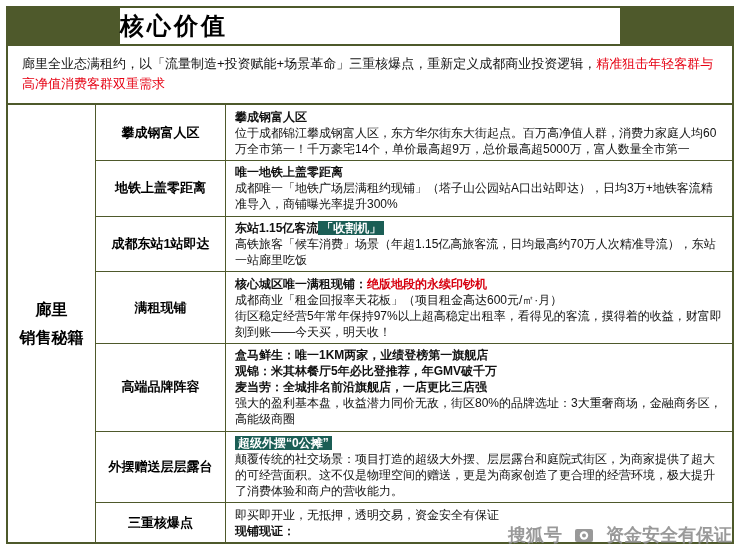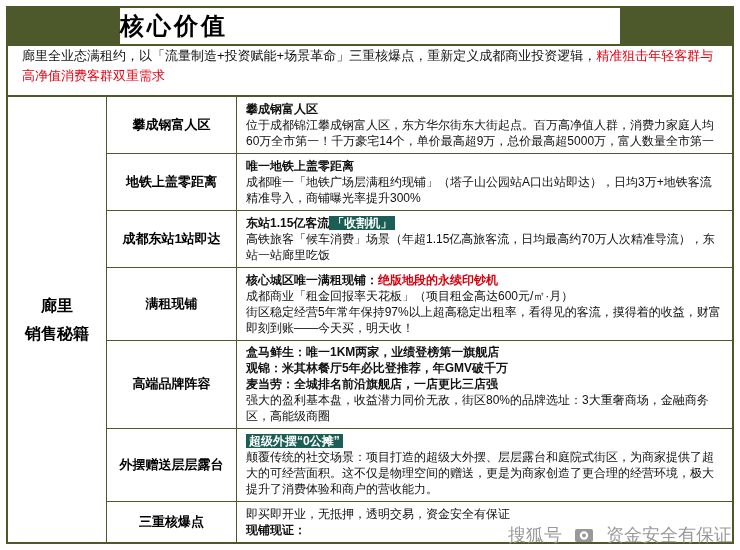--- a/index.html
+++ b/index.html
@@ -14,41 +14,41 @@
     width:740px;height:550px;background:#fff;position:relative;overflow:hidden;
     font-family:"Liberation Sans", sans-serif;color:#111;
   }
   .page{position:absolute;inset:6px;border:2px solid var(--olive);display:flex;flex-direction:column;background:#fff;}
   
   .header{display:flex;height:38px;flex:none;border-bottom:2px solid var(--olive);}
   .header .accent{width:112px;flex:none;background:var(--olive);}
   .header .title-wrap{flex:1;display:flex;align-items:center;justify-content:flex-start;}
   .page-title{font-size:24px;font-weight:bold;letter-spacing:3px;color:#000;}
   
-  .intro{flex:none;padding:0 12px 9px 14px;font-size:13px;line-height:1.55;border-bottom:2px solid var(--olive);}
+  .intro{flex:none;padding:8px 12px 9px 14px;font-size:13px;line-height:1.55;border-bottom:2px solid var(--olive);}
   .intro .red{color:var(--red);}
   
   .table{flex:1;display:flex;min-height:0;}
-  .side{width:99px;flex:none;border-right:1px solid var(--olive);display:flex;flex-direction:column;
+  .side{width:88px;flex:none;border-right:1px solid var(--olive);display:flex;flex-direction:column;
         align-items:center;justify-content:center;font-weight:bold;font-size:16px;line-height:1.7;color:#000;}
   .rows{flex:1;display:flex;flex-direction:column;min-width:0;}
   .trow{display:flex;border-bottom:1px solid var(--olive);flex:1 1 auto;min-height:0;}
   .trow:last-child{border-bottom:none;}
   .label-cell{width:130px;flex:none;border-right:1px solid var(--olive);display:flex;align-items:center;
               justify-content:center;text-align:center;font-weight:bold;font-size:13px;padding:2px;color:#000;}
   .content-cell{flex:1;min-width:0;padding:3px 9px;font-size:12px;line-height:16px;display:flex;
                 flex-direction:column;justify-content:center;}
   .line{margin:0;}
   .seg-b{font-weight:bold;}
   .seg-n{font-weight:normal;}
   .seg-rb{font-weight:bold;color:var(--dark-red);}
   .seg-hl{font-weight:bold;color:#fff;background:var(--hl);padding:0 3px;}
   
   .watermark{position:absolute;right:8px;bottom:3px;display:flex;align-items:center;gap:12px;
-             font-size:18px;font-weight:normal;color:#8f8f8f;opacity:.9;pointer-events:none;}
+             font-size:18px;font-weight:bold;color:#8f8f8f;opacity:.9;pointer-events:none;}
   .watermark svg{display:block;}
 </style>
 </head>
 <body>
 
 <div class="page">
 
   <div class="header">
     <div class="accent"></div>
     <div class="title-wrap">

